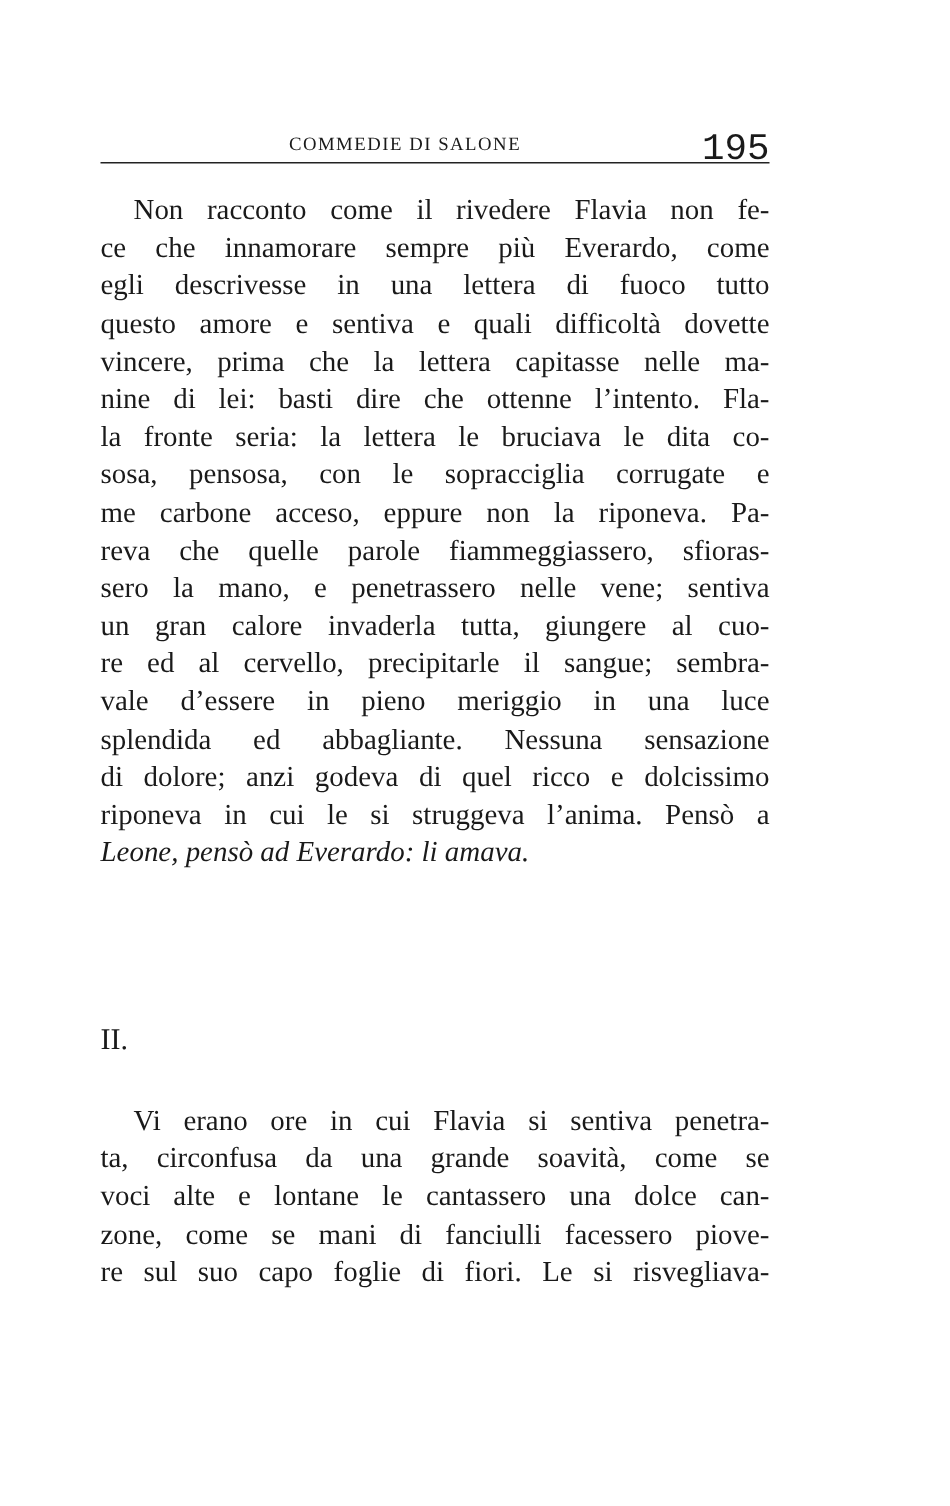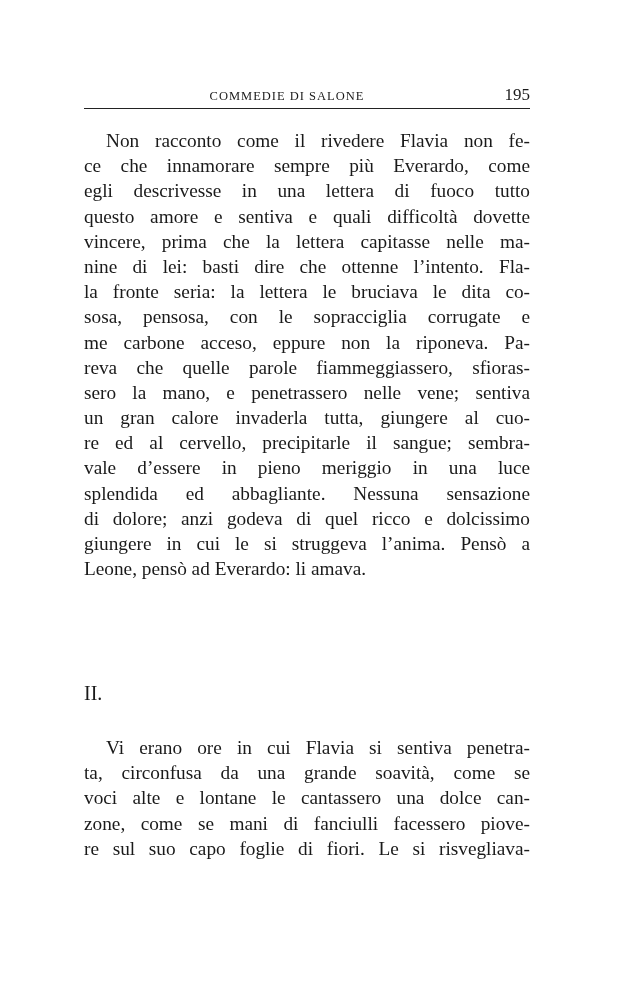--- a/index.html
+++ b/index.html
@@ -2,46 +2,46 @@
 <html><head>
 <meta charset="utf-8">
 <style>
   html, body { margin: 0; padding: 0; }
   body {
     width: 633px; height: 1004px; background: #ffffff; overflow: hidden;
     position: relative;
     font-family: "DejaVu Serif", "Liberation Serif", serif;
     color: #1a1a1a;
   }
-  .page { position: absolute; left: 17px; top: 0; width: 524px; height: 1004px; }
+  .page { position: absolute; left: 0; top: 0; width: 524px; height: 1004px; }
   .running-head {
     position: absolute; left: 67px; top: 86px; width: 446px; height: 20px;
   }
   .running-title {
     position: absolute; left: 0; right: 0; text-align: center;
     font-family: "Liberation Serif", serif; font-size: 12.5px; letter-spacing: 1px;
     top: 3px; padding-right: 40px;
   }
   .page-number {
     position: absolute; right: 0; top: -1px;
-    font-family: Liberation Serif, serif; font-size: 17px;
+    font-family: Liberation Mono, monospace; font-size: 25px;
   }
   .head-rule {
     position: absolute; left: 67px; top: 108px; width: 446px; height: 0;
     border-top: 1.5px solid #222;
   }
   .text-block {
     position: absolute; left: 67px; width: 446px;
     font-family: "Liberation Serif", serif; font-size: 19.3px;
   }
   .line {
     height: 25.2px; line-height: 25.2px; white-space: nowrap;
     text-align: justify; text-align-last: justify;
   }
-  .line.last { text-align-last: left; }
+  .line.last { text-align-last: left; font-style: italic; }
   .line.indent { padding-left: 22px; }
   .block1 { top: 128px; }
   .section-heading {
     position: absolute; left: 67px; width: 446px; top: 682px;
     text-align: left; font-family: "Liberation Serif", serif; font-size: 20px;
   }
   .block2 { top: 735px; }
 </style>
 </head>
 <body>
@@ -63,21 +63,21 @@
     <div class="line">la fronte seria: la lettera le bruciava le dita co-</div>
     <div class="line">sosa, pensosa, con le sopracciglia corrugate e</div>
     <div class="line">me carbone acceso, eppure non la riponeva. Pa-</div>
     <div class="line">reva che quelle parole fiammeggiassero, sfioras-</div>
     <div class="line">sero la mano, e penetrassero nelle vene; sentiva</div>
     <div class="line">un gran calore invaderla tutta, giungere al cuo-</div>
     <div class="line">re ed al cervello, precipitarle il sangue; sembra-</div>
     <div class="line">vale d’essere in pieno meriggio in una luce</div>
     <div class="line">splendida ed abbagliante. Nessuna sensazione</div>
     <div class="line">di dolore; anzi godeva di quel ricco e dolcissimo</div>
-    <div class="line">giungere in cui le si struggeva l’anima. Pensò a</div>
+    <div class="line">riponeva in cui le si struggeva l’anima. Pensò a</div>
     <div class="line last">Leone, pensò ad Everardo: li amava.</div>
   </div>
 
   <div class="section-heading">II.</div>
 
   <div class="text-block block2">
     <div class="line indent">Vi erano ore in cui Flavia si sentiva penetra-</div>
     <div class="line">ta, circonfusa da una grande soavità, come se</div>
     <div class="line">voci alte e lontane le cantassero una dolce can-</div>
     <div class="line">zone, come se mani di fanciulli facessero piove-</div>

